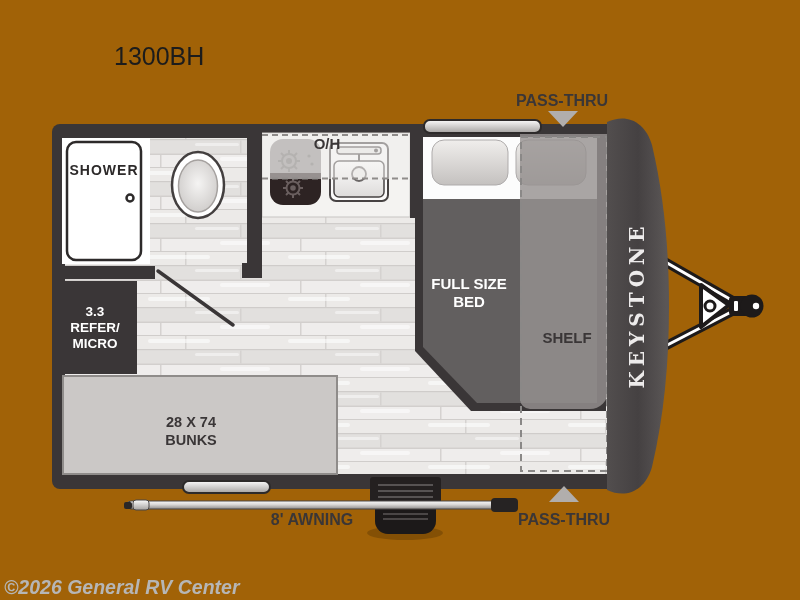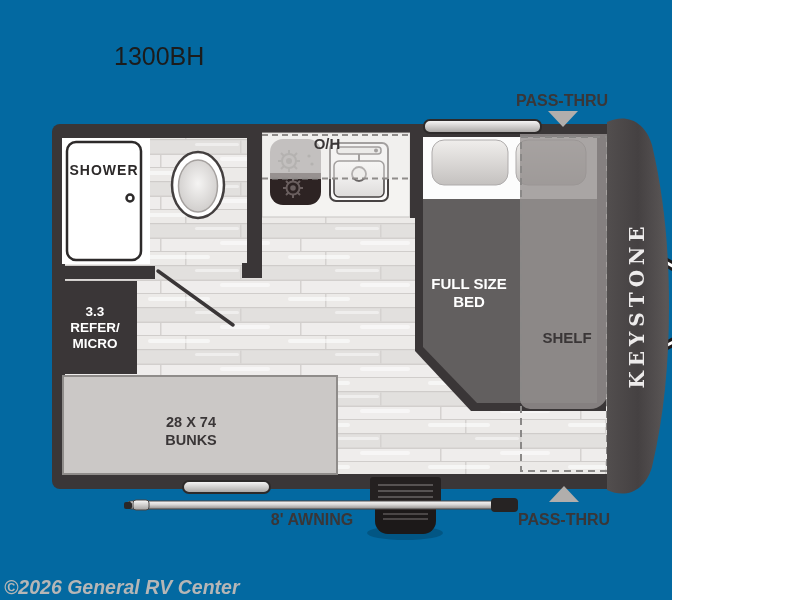--- a/index.html
+++ b/index.html
@@ -1,16 +1,16 @@
 <!DOCTYPE html>
 <html><head>
 <meta charset="utf-8">
 <style>
   html,body{margin:0;padding:0;background:#ffffff;}
-  #stage{position:relative;width:672px;height:600px;background:#0369a1;overflow:hidden;
+  #stage{position:relative;width:800px;height:600px;background:#a16207;overflow:hidden;
          font-family:"Liberation Sans",sans-serif;}
   svg text{font-family:"Liberation Sans",sans-serif;}
   .serif{font-family:"DejaVu Serif",serif;}
 </style>
 </head>
 <body>
 
 <div id="stage">
 <svg width="800" height="600" viewBox="0 0 800 600">
   <defs>

